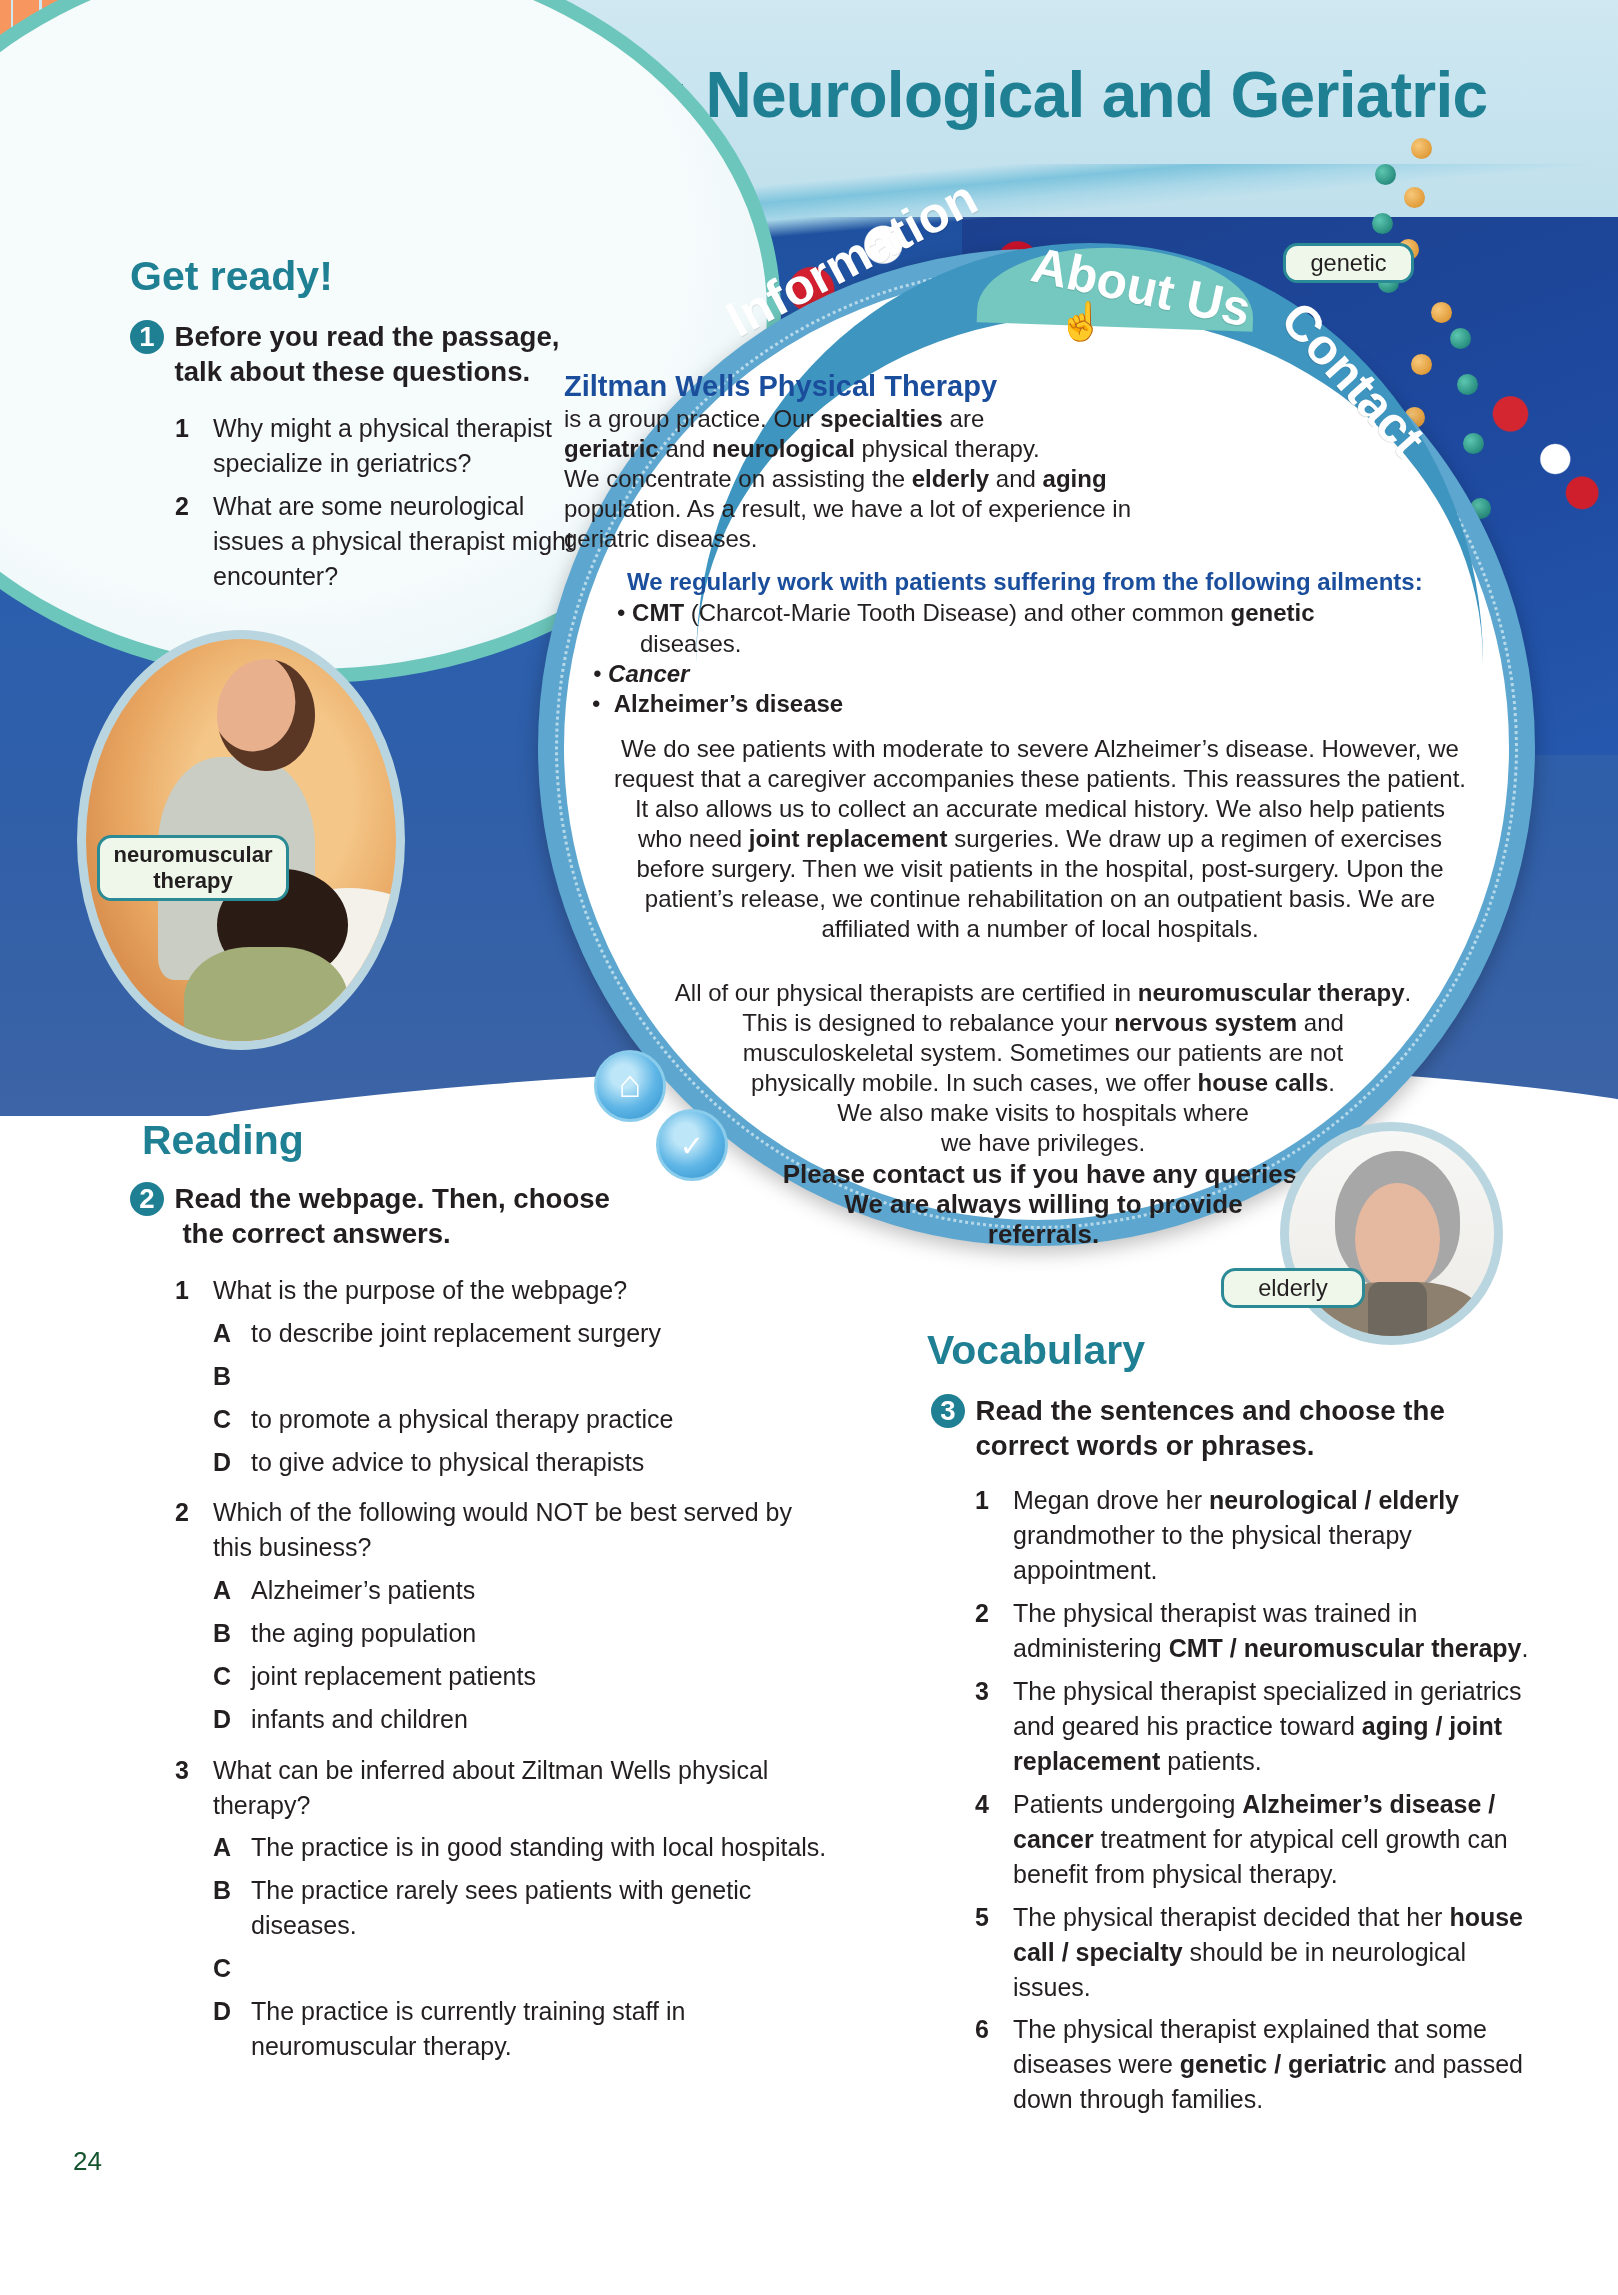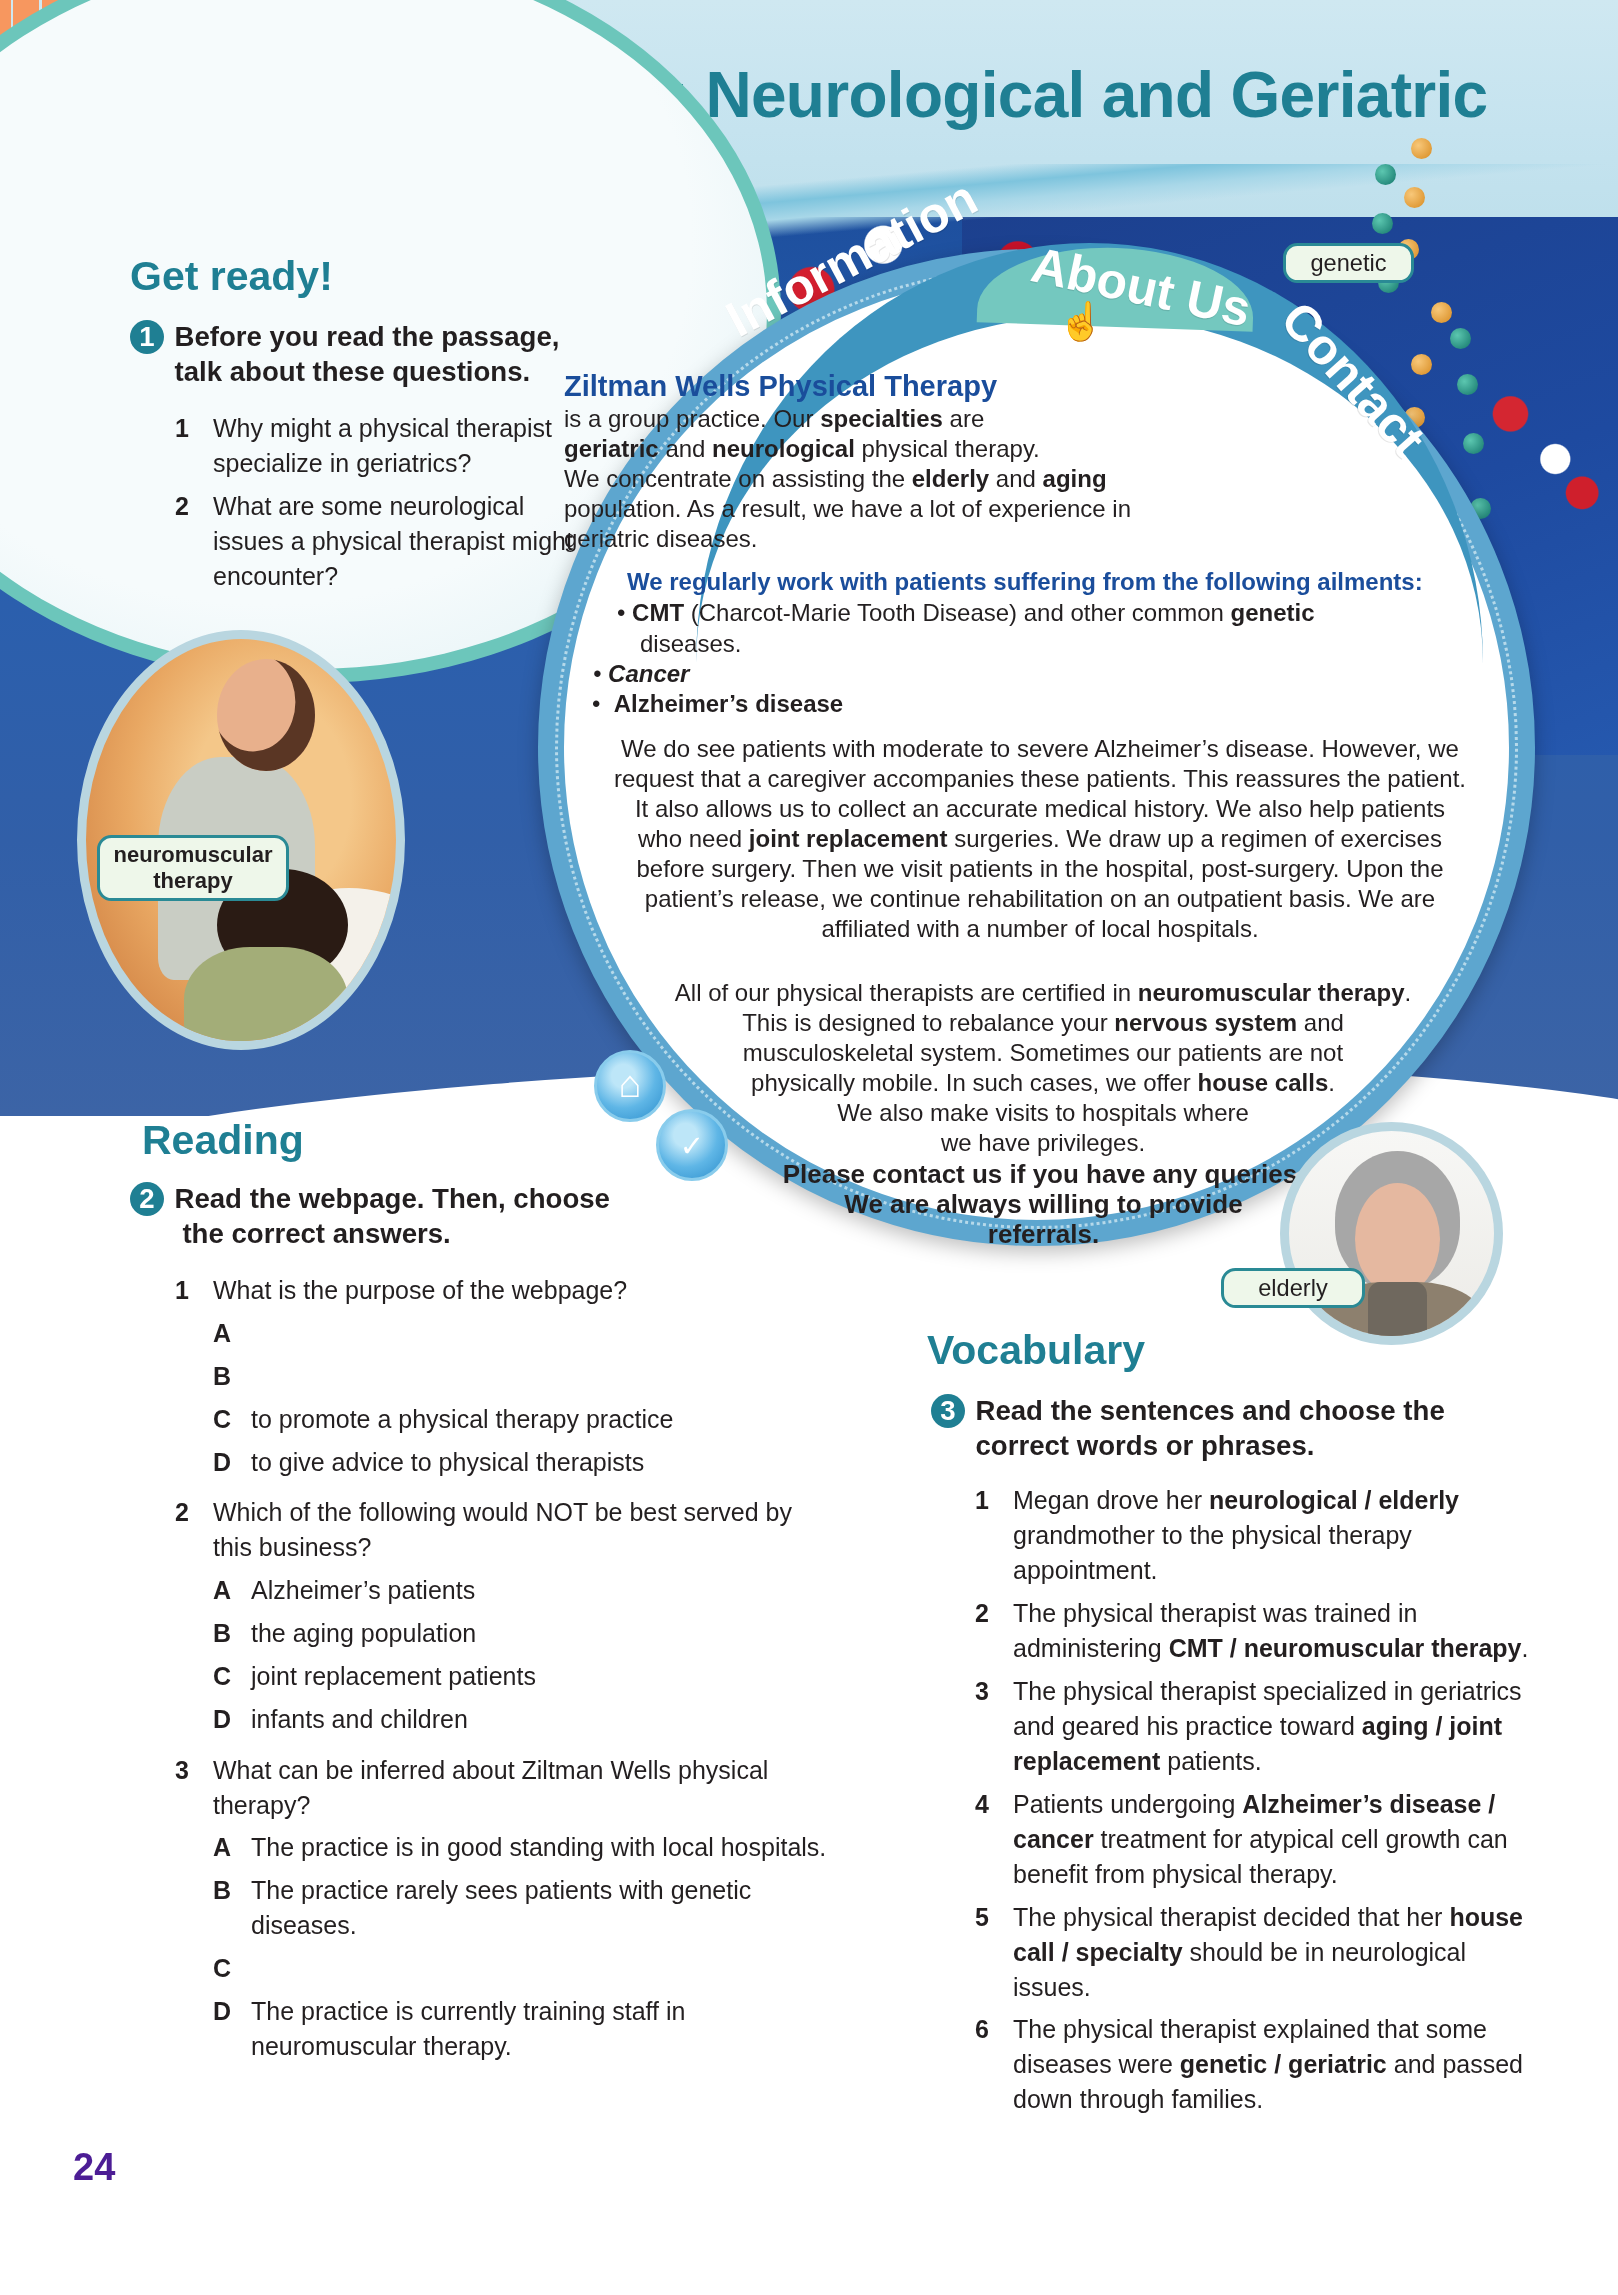--- a/index.html
+++ b/index.html
@@ -109,21 +109,21 @@
     background: radial-gradient(circle at 40% 35%, #bde6f8 0 20%, #5fb6e6 55%, #2b8dcc 100%);
     border: 3.9px solid #89ccec; color: #ffffff; font-size: 38px; text-align: center; line-height: 63px; }
   .home-btn { left: 594px; top: 1050px; }
   .bird-btn { left: 656px; top: 1109px; }
 
   .dna { position: absolute; left: 1365px; top: 131px; width: 131px; height: 538px; }
   .dna-node { position: absolute; width: 21px; height: 21px; border-radius: 50%; }
   .dna-node.o { background: radial-gradient(circle at 35% 35%, #f8c87a, #d78a1f); }
   .dna-node.g { background: radial-gradient(circle at 35% 35%, #5cc7b0, #13756a); }
 
-  .page-number { position: absolute; left: 73px; top: 2146px; color: #4c1d95; font-weight: bold; font-size: 38px; }
+  .page-number { position: absolute; left: 73px; top: 2146px; color: #14532d; font-weight: normal; font-size: 26px; }
 </style>
 </head>
 <body>
 
 <div class="blue-bg"></div>
 <div class="blue-bg-right"></div>
 <div class="molecules"></div>
 <div class="wave-bottom"></div>
 <div class="header-band"></div>
 <div class="header-stripe"></div>
@@ -259,20 +259,21 @@
 </div>
 
 <div class="q-list" style="left:175px;top:1273px;width:656px;">
   <div class="q-block">
     <div class="q-item">
         <span class="n">1</span>
         <span class="t">What is the purpose of the webpage?</span>
       </div>
     <div class="opt">
         <span class="l">A</span>
+        <span class="t">to describe joint replacement surgery</span>
       </div>
     <div class="opt">
         <span class="l">B</span>
       </div>
     <div class="opt">
         <span class="l">C</span>
         <span class="t">to promote a physical therapy practice</span>
       </div>
     <div class="opt">
         <span class="l">D</span>

